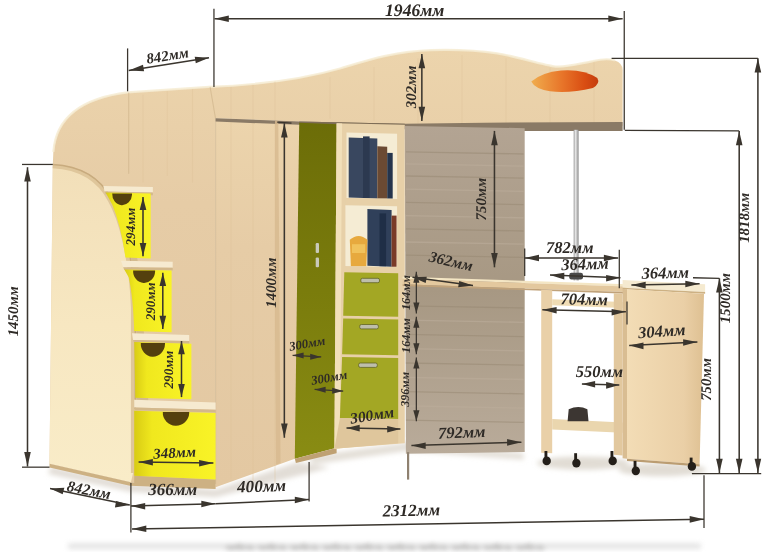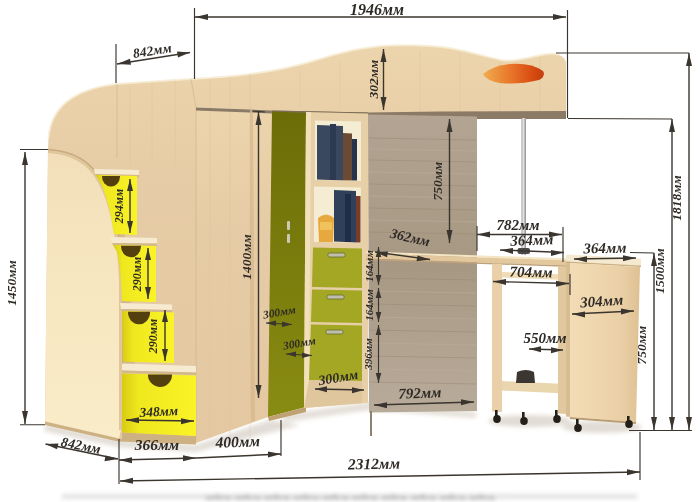--- a/index.html
+++ b/index.html
@@ -1,16 +1,16 @@
 <!DOCTYPE html>
 <html><head>
 <meta charset="utf-8">
 <style>
   html,body{margin:0;padding:0;background:#ffffff;}
-  .wrap{width:700px;height:502px;position:relative;overflow:hidden;background:#ffffff;border-radius:29px;}
+  .wrap{width:700px;height:502px;position:relative;overflow:hidden;background:#ffffff;}
   svg{display:block;}
   text{font-family:"Liberation Serif", serif;font-weight:bold;font-style:italic;fill:#2e2a26;}
 </style>
 </head>
 <body>
 <div class="wrap">
 <svg width="700" height="502" viewBox="0 0 700 502" xmlns="http://www.w3.org/2000/svg">
 <defs>
   <linearGradient id="wallG" x1="0" y1="0" x2="0" y2="1">
     <stop offset="0" stop-color="#ecd4ac"></stop>

